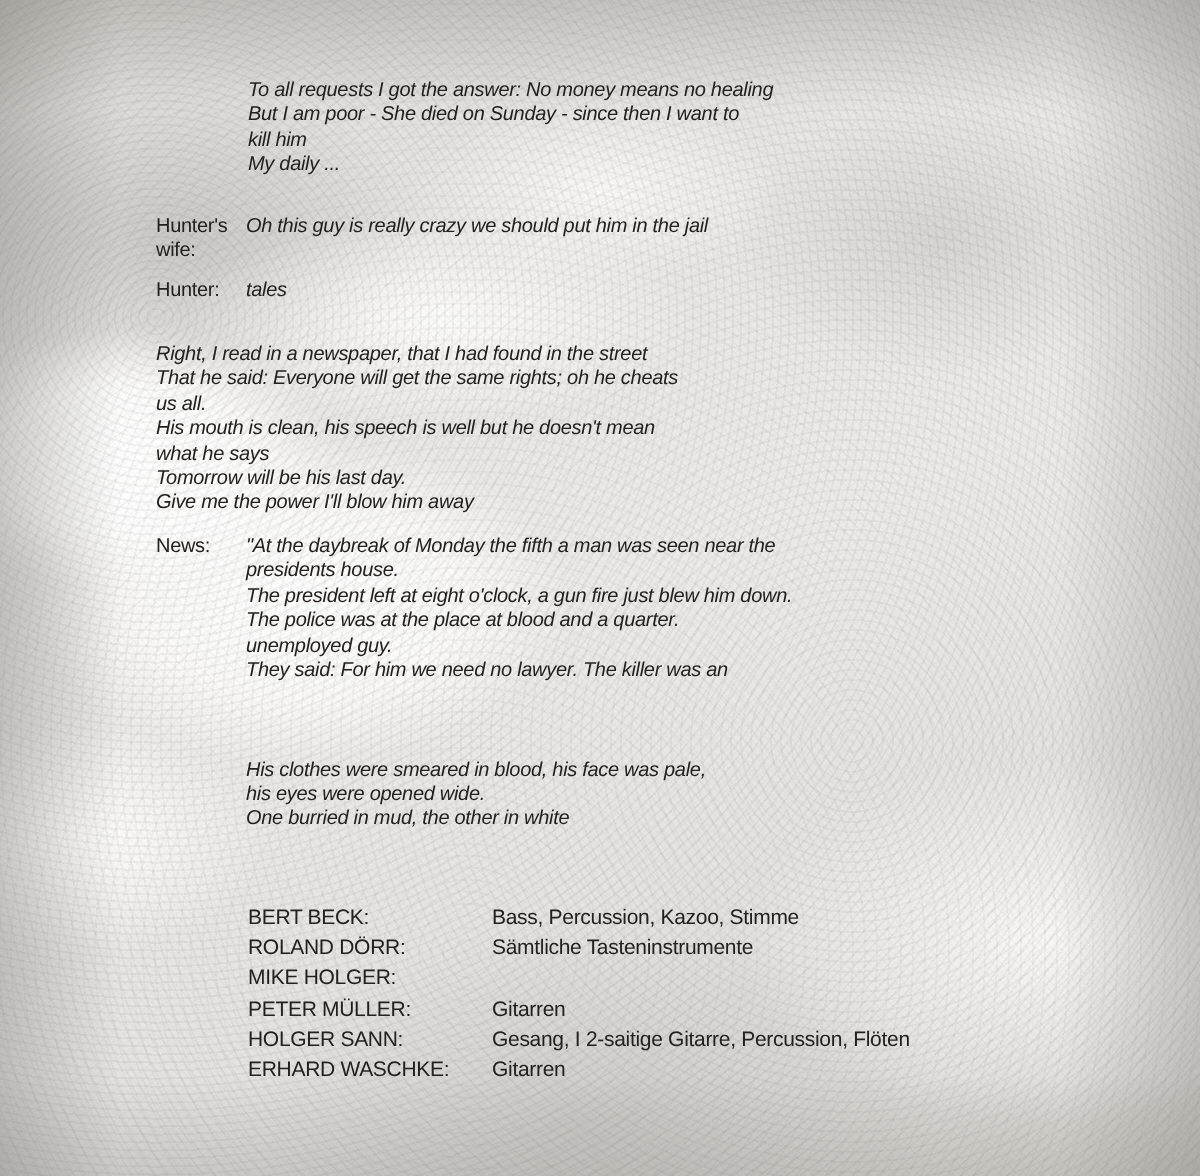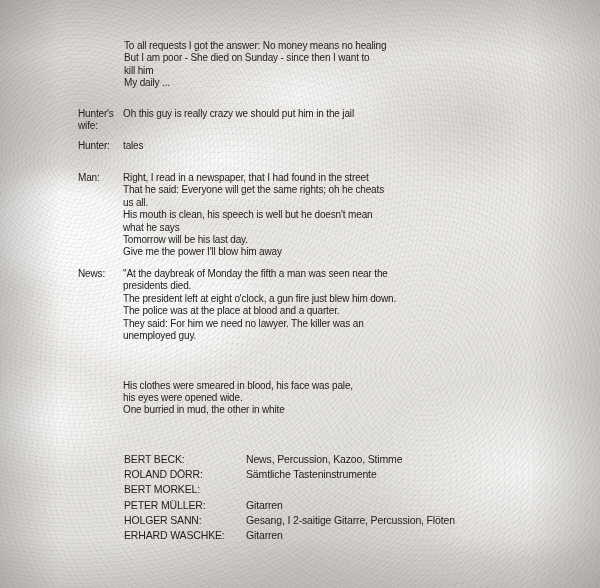--- a/index.html
+++ b/index.html
@@ -68,21 +68,21 @@
     position: absolute;
     display: flex;
   }
   .speaker {
     width: 45px;
     flex: 0 0 45px;
     font-size: 10px;
     line-height: 12.4px;
   }
   .speaker .s-line { white-space: nowrap; }
-  .lines { flex: 1; }
+  .lines { flex: 1; font-style: italic; }
   .lines .ln {
     white-space: nowrap;
     font-size: 10px;
     line-height: 12.4px;
   }
   .lines .ln.blank { height: 12.4px; }
 
   
   #opening { left: 124px; top: 40px; }
 
@@ -135,67 +135,64 @@
   <div class="block" id="hunter">
     <div class="speaker">
       <div class="s-line">Hunter:</div>
     </div>
     <div class="lines">
       <div class="ln">tales</div>
     </div>
   </div>
 
   <div class="block" id="man">
-    <div class="speaker">
-      <div class="s-line">Man:</div>
-    </div>
     <div class="lines">
       <div class="ln">Right, I read in a newspaper, that I had found in the street</div>
       <div class="ln">That he said: Everyone will get the same rights; oh he cheats</div>
       <div class="ln">us all.</div>
       <div class="ln">His mouth is clean, his speech is well but he doesn't mean</div>
       <div class="ln">what he says</div>
       <div class="ln">Tomorrow will be his last day.</div>
       <div class="ln">Give me the power I'll blow him away</div>
     </div>
   </div>
 
   <div class="block" id="news">
     <div class="speaker">
       <div class="s-line">News:</div>
     </div>
     <div class="lines">
       <div class="ln">"At the daybreak of Monday the fifth a man was seen near the</div>
-      <div class="ln">presidents died.</div>
+      <div class="ln">presidents house.</div>
       <div class="ln">The president left at eight o'clock, a gun fire just blew him down.</div>
       <div class="ln">The police was at the place at blood and a quarter.</div>
+      <div class="ln">unemployed guy.</div>
       <div class="ln">They said: For him we need no lawyer. The killer was an</div>
-      <div class="ln">unemployed guy.</div>
       <div class="ln blank"></div>
       <div class="ln"></div>
       <div class="ln blank"></div>
       <div class="ln blank"></div>
       <div class="ln"></div>
       <div class="ln">His clothes were smeared in blood, his face was pale,</div>
       <div class="ln">his eyes were opened wide.</div>
       <div class="ln">One burried in mud, the other in white</div>
     </div>
   </div>
 
   <div class="credits">
     <div class="credit-row">
       <div class="credit-name">BERT BECK:</div>
-      <div class="credit-role">News, Percussion, Kazoo, Stimme</div>
+      <div class="credit-role">Bass, Percussion, Kazoo, Stimme</div>
     </div>
     <div class="credit-row">
       <div class="credit-name">ROLAND DÖRR:</div>
       <div class="credit-role">Sämtliche Tasteninstrumente</div>
     </div>
     <div class="credit-row">
-      <div class="credit-name">BERT MORKEL:</div>
+      <div class="credit-name">MIKE HOLGER:</div>
     </div>
     <div class="credit-row">
       <div class="credit-name">PETER MÜLLER:</div>
       <div class="credit-role">Gitarren</div>
     </div>
     <div class="credit-row">
       <div class="credit-name">HOLGER SANN:</div>
       <div class="credit-role">Gesang, I 2-saitige Gitarre, Percussion, Flöten</div>
     </div>
     <div class="credit-row">

